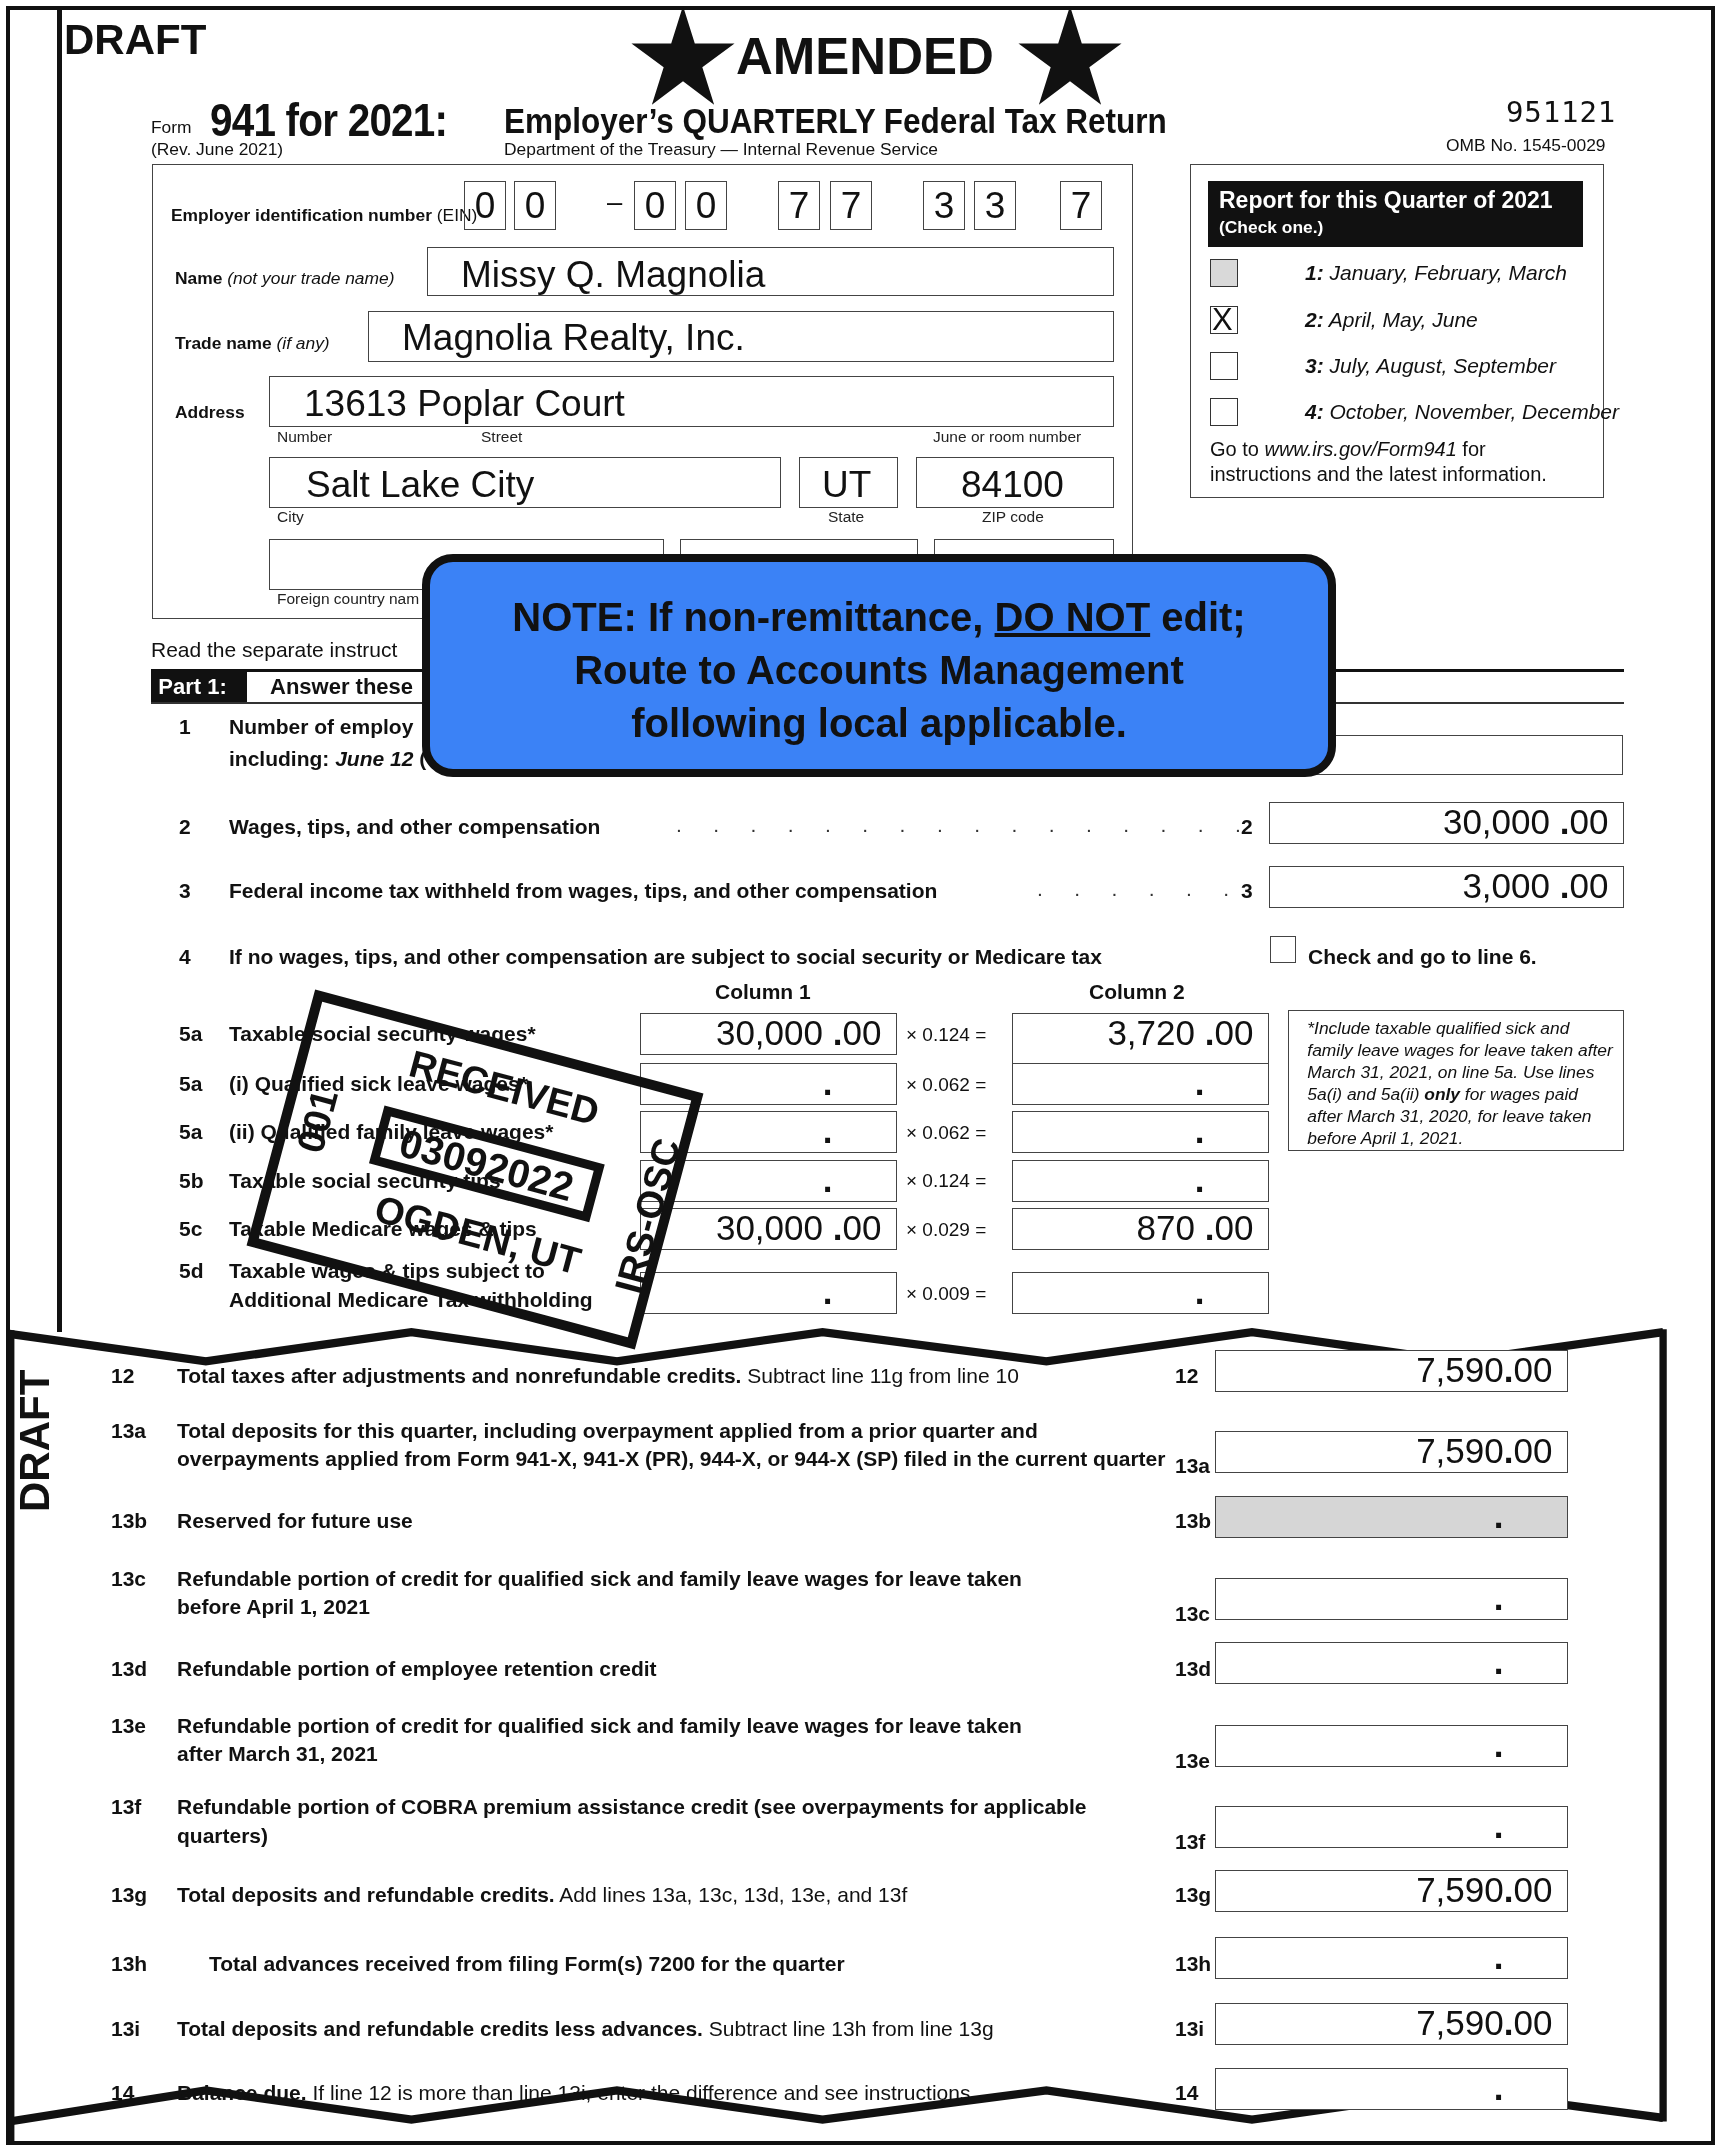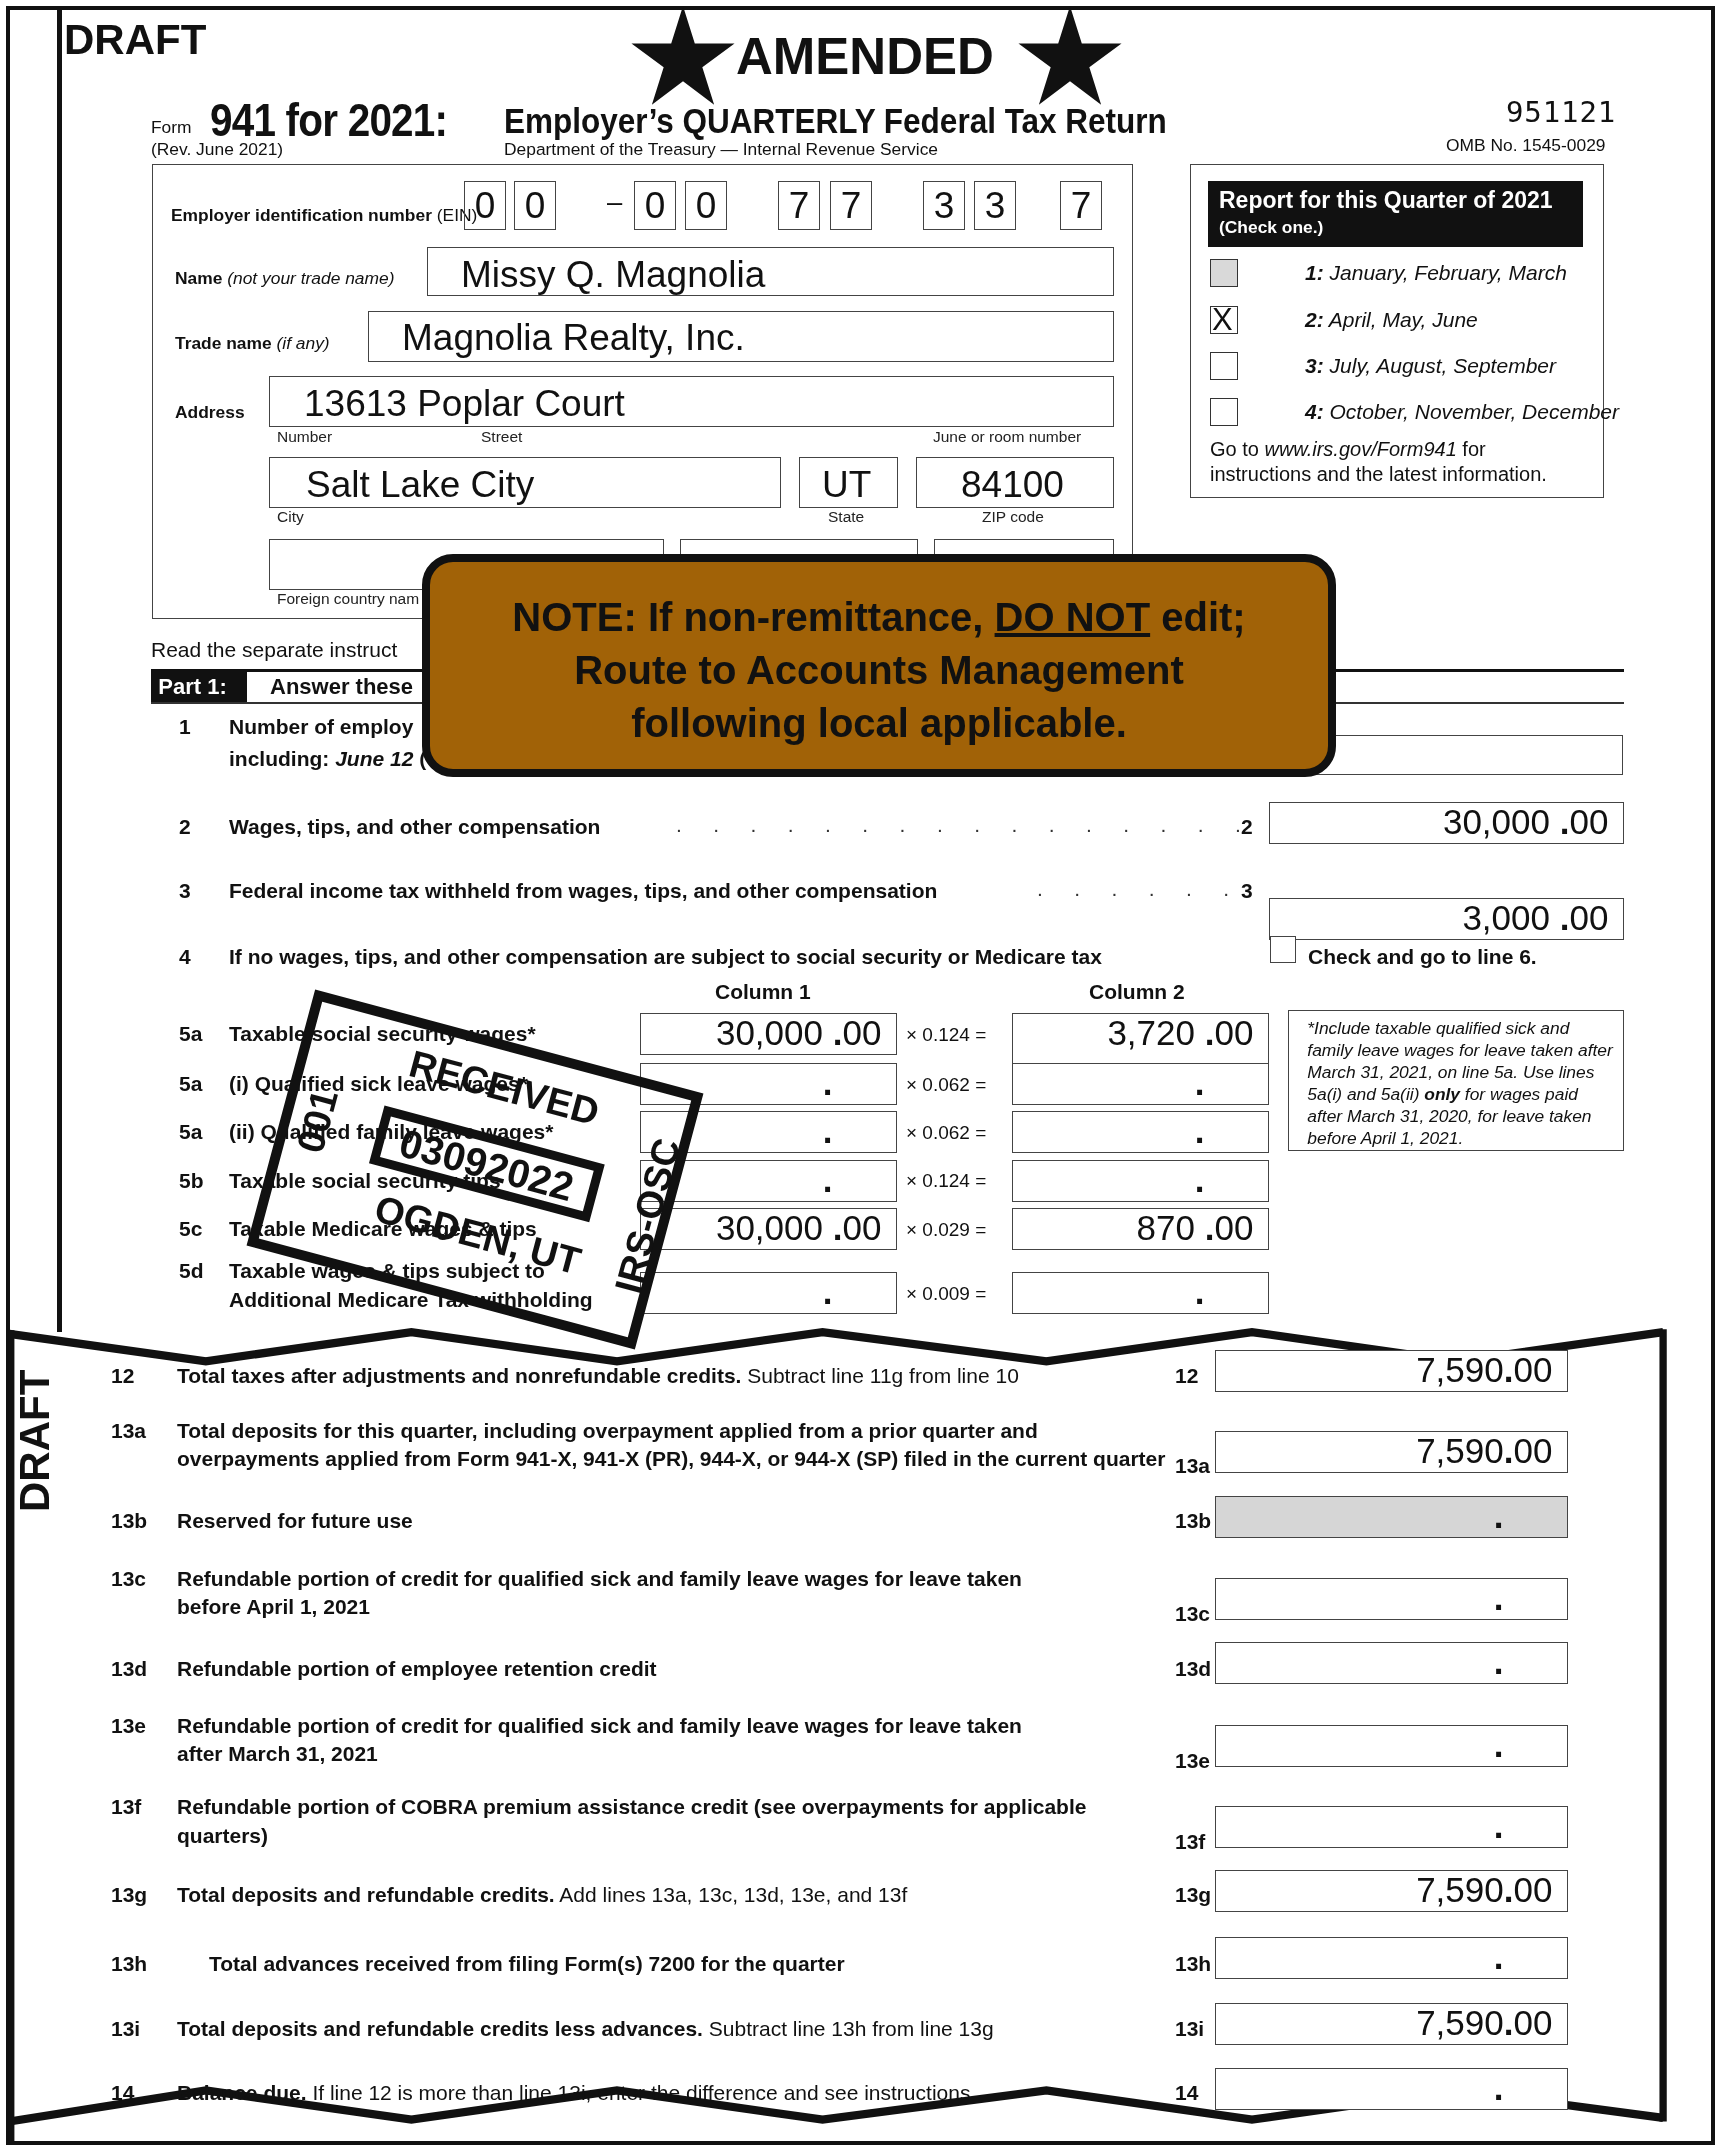--- a/index.html
+++ b/index.html
@@ -24,21 +24,21 @@
   .fieldtext{position:absolute;font-size:37px;white-space:nowrap;}
   .ein-digit{position:absolute;top:181px;width:42px;height:49px;border:1.8px solid #444;box-sizing:border-box;font-size:37px;text-align:center;line-height:48px;}
   .qbox{position:absolute;left:1190px;top:164px;width:414px;height:334px;border:1.8px solid #444;box-sizing:border-box;}
   .qhead{position:absolute;left:1208px;top:181px;width:375px;height:66px;background:#111;color:#fff;box-sizing:border-box;padding:5.5px 11px;}
   .qhead .t1{font-size:23px;font-weight:bold;}
   .qhead .t2{font-size:17.4px;font-weight:bold;margin-top:3.7px;}
   .qcb{position:absolute;left:1210px;width:28px;height:28px;border:1.8px solid #333;box-sizing:border-box;}
   .qlabel{position:absolute;left:1305px;font-size:21px;white-space:nowrap;font-style:italic;}
   .qlabel b{font-weight:bold;}
   .qnote{position:absolute;left:1210px;top:437px;font-size:20px;line-height:25px;}
-  .note{position:absolute;left:422px;top:554px;width:914px;height:223px;border:8.2px solid #111;border-radius:31px;background:#a16207;box-sizing:border-box;text-align:center;font-weight:bold;font-size:40px;line-height:53px;padding-top:29px;}
+  .note{position:absolute;left:422px;top:554px;width:914px;height:223px;border:8.2px solid #111;border-radius:31px;background:#3b82f6;box-sizing:border-box;text-align:center;font-weight:bold;font-size:40px;line-height:53px;padding-top:29px;}
   .note u{text-decoration:underline;text-decoration-thickness:3.7px;}
   .readsep{position:absolute;left:151px;top:638px;font-size:21px;}
   .part1{position:absolute;left:151px;top:671px;width:96px;height:32px;background:#111;color:#fff;font-weight:bold;font-size:22px;line-height:32px;padding-left:7.3px;box-sizing:border-box;}
   .part1q{position:absolute;left:270px;top:671px;font-weight:bold;font-size:22px;line-height:32px;}
   .hline{position:absolute;height:1.8px;background:#333;}
   .linenum{position:absolute;font-size:21px;font-weight:bold;}
   .linetext{position:absolute;font-size:21px;font-weight:bold;white-space:nowrap;}
   .linetext .norm{font-weight:normal;}
   .dots{position:absolute;font-size:21px;letter-spacing:12.8px;white-space:nowrap;color:#333;}
   .amt{position:absolute;border:1.8px solid #444;box-sizing:border-box;background:#fff;font-size:35px;text-align:right;padding-right:14.6px;line-height:37px;white-space:nowrap;}
@@ -174,21 +174,21 @@
 <div class="dots" style="left:676px;top:813px;">. . . . . . . . . . . . . . . . .</div>
 <div class="linenum" style="left:1241px;top:815px;">2</div>
 <div class="amt" style="left:1269px;top:802px;width:355px;height:42px;">
   <span>30,000</span> <b>.</b><span>00</span>
 </div>
 
 <div class="linenum" style="left:179px;top:879px;">3</div>
 <div class="linetext" style="left:229px;top:879px;">Federal income tax withheld from wages, tips, and other compensation</div>
 <div class="dots" style="left:1037px;top:877px;">. . . . . .</div>
 <div class="linenum" style="left:1241px;top:879px;">3</div>
-<div class="amt" style="left:1269px;top:866px;width:355px;height:42px;margin-top:32px;">
+<div class="amt" style="left:1269px;top:866px;width:355px;height:42px;">
   <span>3,000</span> <b>.</b><span>00</span>
 </div>
 
 <div class="linenum" style="left:179px;top:945px;">4</div>
 <div class="linetext" style="left:229px;top:945px;">If no wages, tips, and other compensation are subject to social security or Medicare tax</div>
 <div class="box" style="left:1270px;top:936px;width:25.6px;height:27.4px;"></div>
 <div class="linetext" style="left:1308px;top:945px;">Check and go to line 6.</div>
 
 <div class="colhead" style="left:715px;top:980px;">Column 1</div>
 <div class="colhead" style="left:1089px;top:980px;">Column 2</div>

